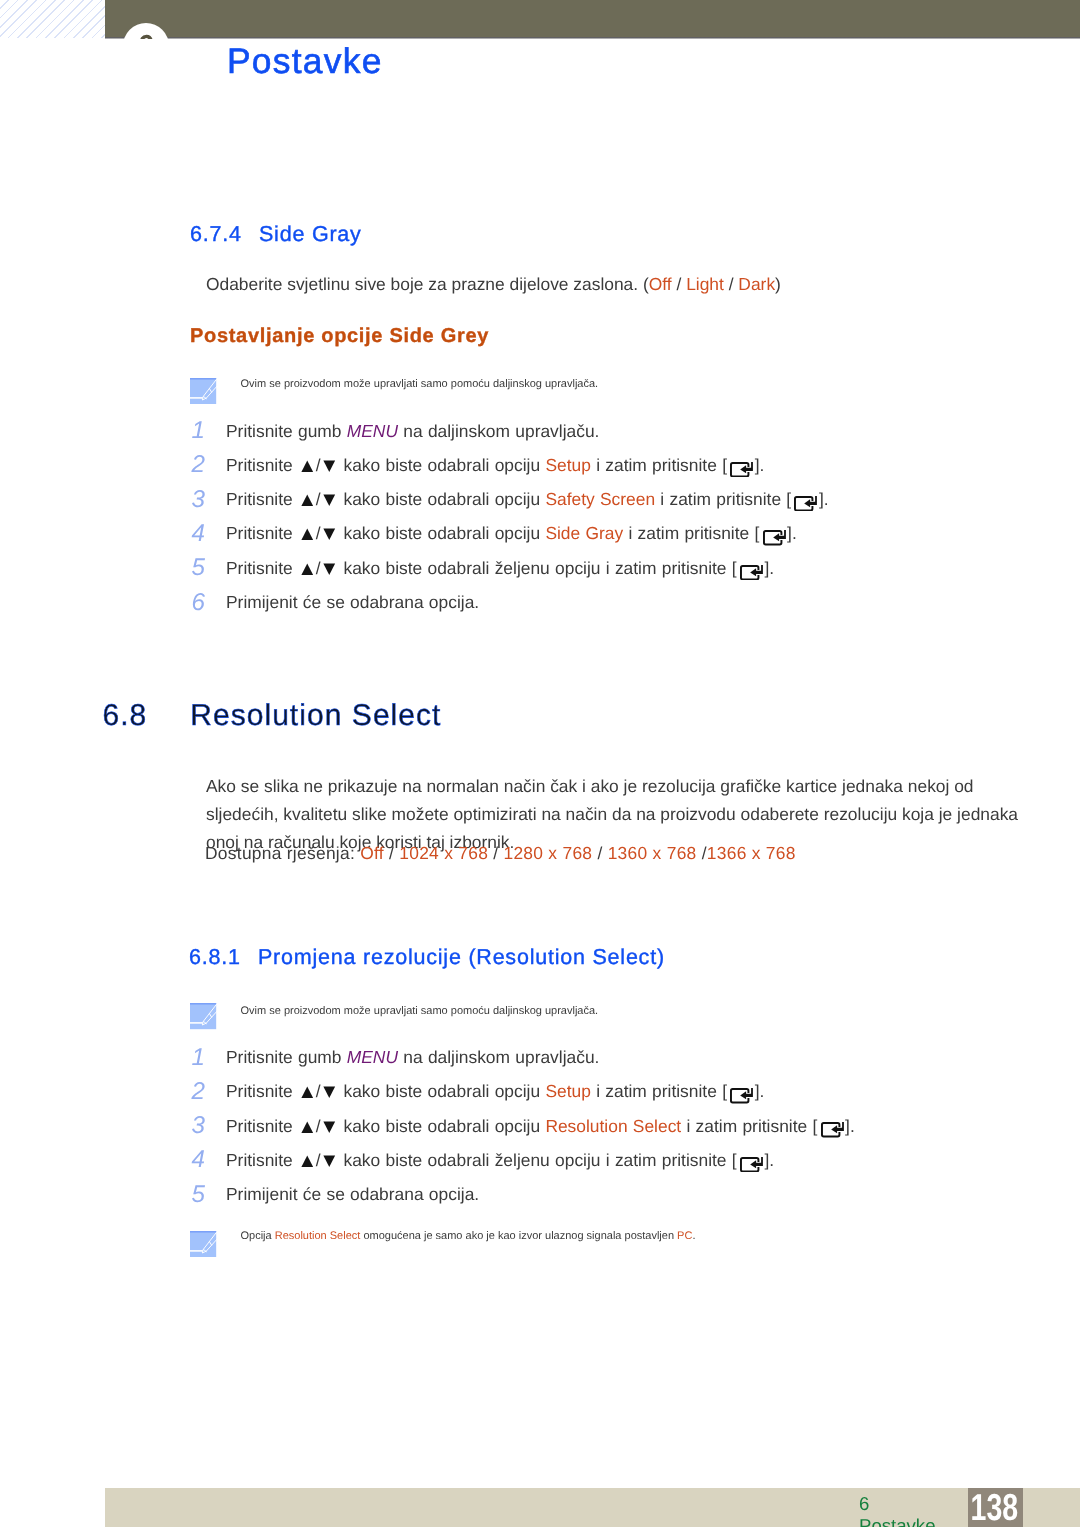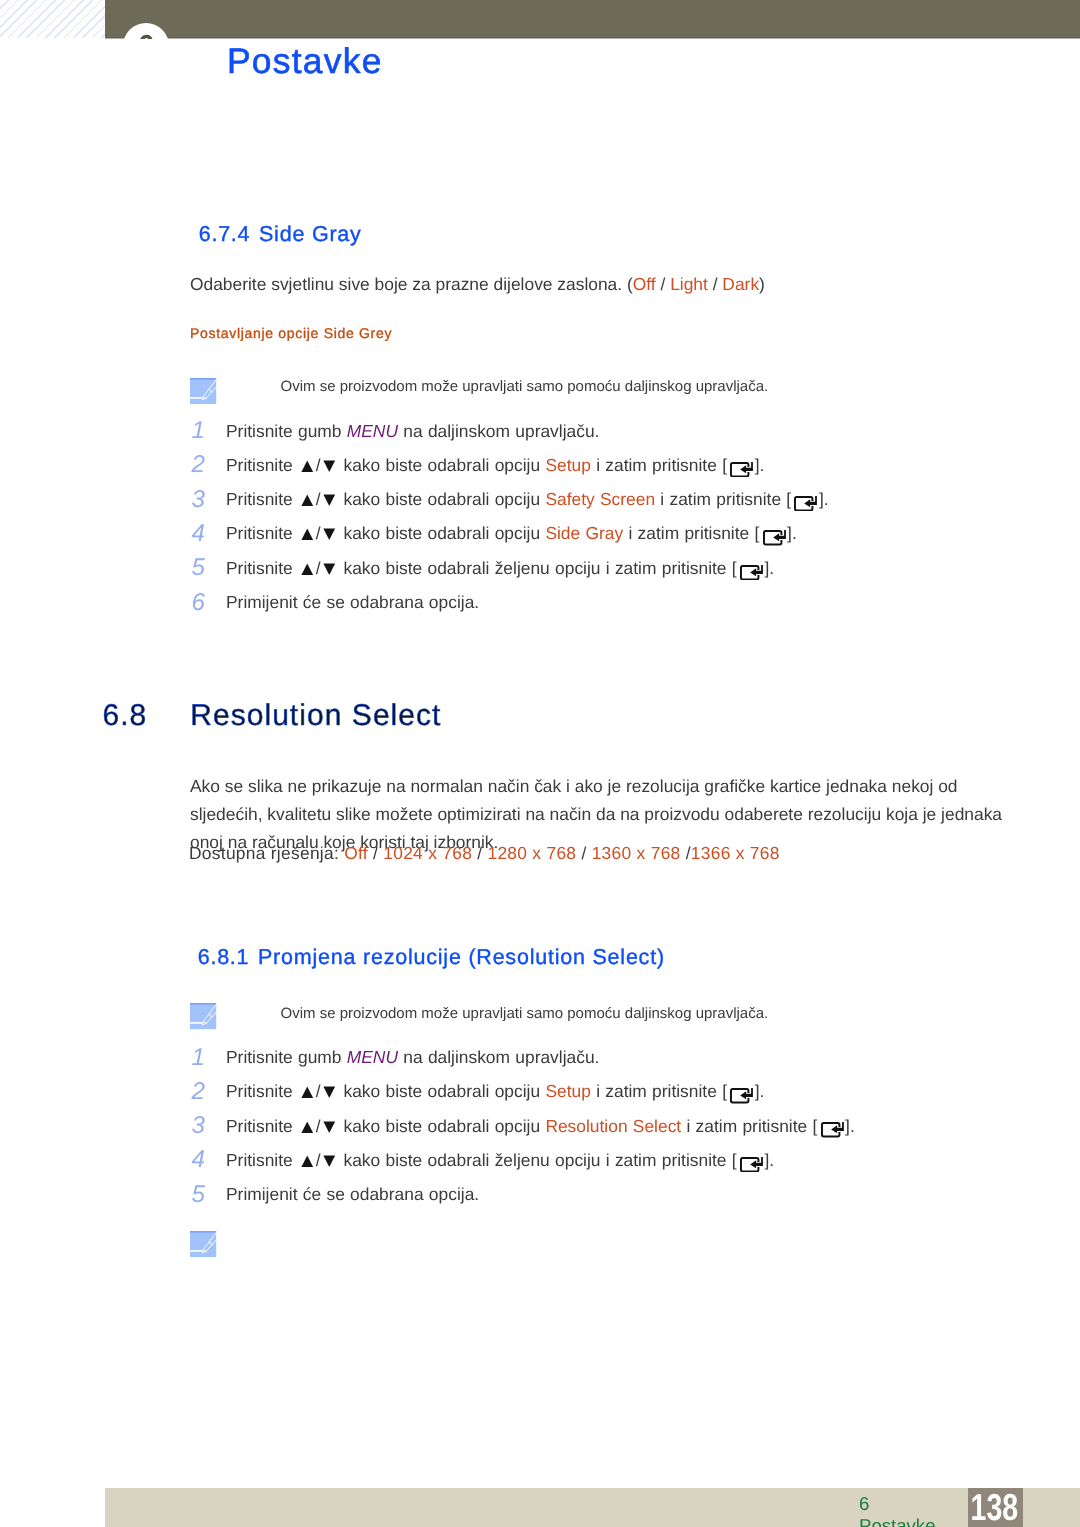--- a/index.html
+++ b/index.html
@@ -30,30 +30,30 @@
   .ftr-bar{position:absolute;left:105px;top:1487.5px;width:975px;height:40px;background:#d9d4c0;}
   .ftr-chapter{position:absolute;left:859px;top:1492.5px;color:#15803d;font-size:18.6px;font-weight:normal;}
   .ftr-pagebox{position:absolute;left:967.5px;top:1487.5px;width:55px;height:40px;background:#90877a;}
   .ftr-page{position:absolute;left:963.5px;top:1487.5px;width:55px;height:40px;
     text-align:center;color:#ffffff;font-size:37.5px;font-weight:bold;line-height:39px;
     transform:scaleX(0.76);transform-origin:50% 50%;}
 
   
   .h3{position:absolute;color:#0f4ef2;font-size:21.5px;font-weight:normal;white-space:nowrap;
     -webkit-text-stroke:0.38px #0f4ef2;letter-spacing:0.78px;}
-  .h3 .num{display:inline-block;width:69px;text-align:center;}
+  .h3 .num{display:inline-block;width:69px;}
   .h2{position:absolute;color:#0f172a;font-size:30px;font-weight:normal;white-space:nowrap;
     -webkit-text-stroke:0.52px #0f4ef2;letter-spacing:1.05px;}
   .h2 .num{display:inline-block;width:87.7px;}
-  .body{position:absolute;color:#3b3b3b;font-size:17.4px;line-height:36px;}
-  .sub{position:absolute;color:#c44d0d;font-size:14px;font-weight:normal;
+  .body{position:absolute;color:#3b3b3b;font-size:17.4px;line-height:36px;margin-left:16px;}
+  .sub{position:absolute;color:#c44d0d;font-size:20px;font-weight:bold;
     -webkit-text-stroke:0.34px #c44d0d;letter-spacing:0.69px;}
   .or{color:#cf4f22;}
   .gold{color:#701a75;font-style:italic;}
-  .note{position:absolute;font-size:15px;color:#3b3b3b;white-space:nowrap;margin-left:40px;}
+  .note{position:absolute;font-size:11px;color:#3b3b3b;white-space:nowrap;}
   .noteicon{position:absolute;width:26.2px;height:26.2px;}
   .olist{position:absolute;}
   .oitem{position:relative;height:34.3px;}
   .onum{position:absolute;left:-1.5px;top:-1.5px;color:#94aef0;font-size:24.2px;font-style:italic;
     font-weight:normal;width:24px;text-align:left;}
   .otext{position:absolute;left:33px;top:2px;color:#3b3b3b;font-size:17.4px;white-space:nowrap;word-spacing:0.45px;}
   .ent{display:inline-block;width:23px;height:15.5px;vertical-align:-6.3px;margin:0 1.6px 0 3.2px;}
   .notesvg{width:26.2px;height:26.2px;display:block;}
   .tri{display:inline-block;width:12.5px;height:12.5px;vertical-align:-1.5px;margin:0 2.6px;}
 </style>
@@ -239,13 +239,14 @@
         <rect x="0" y="0" width="100" height="100" fill="#a2c2fc"></rect>
         <rect x="0" y="0" width="100" height="6" fill="#7ba1f8"></rect>
         <path d="M0 73 L49 73 L49 79 L0 79 Z" fill="#ffffff"></path>
         <g fill="none" stroke="#ffffff" stroke-width="3.6">
           <path d="M102 4 L51 70 L47 84 L62 77 L107 27"></path>
           <path d="M51 70 L64 80"></path>
           <path d="M74 40 L83 55"></path>
         </g>
       </svg>
     </div>
+  <div class="note" style="left:240.5px;top:1229.5px" id="note3"><span>Opcija </span><span class="or">Resolution Select</span><span> omogućena je samo ako je kao izvor ulaznog signala postavljen </span><span class="or">PC</span><span>.</span></div>
 </div>
 
 </body></html>

